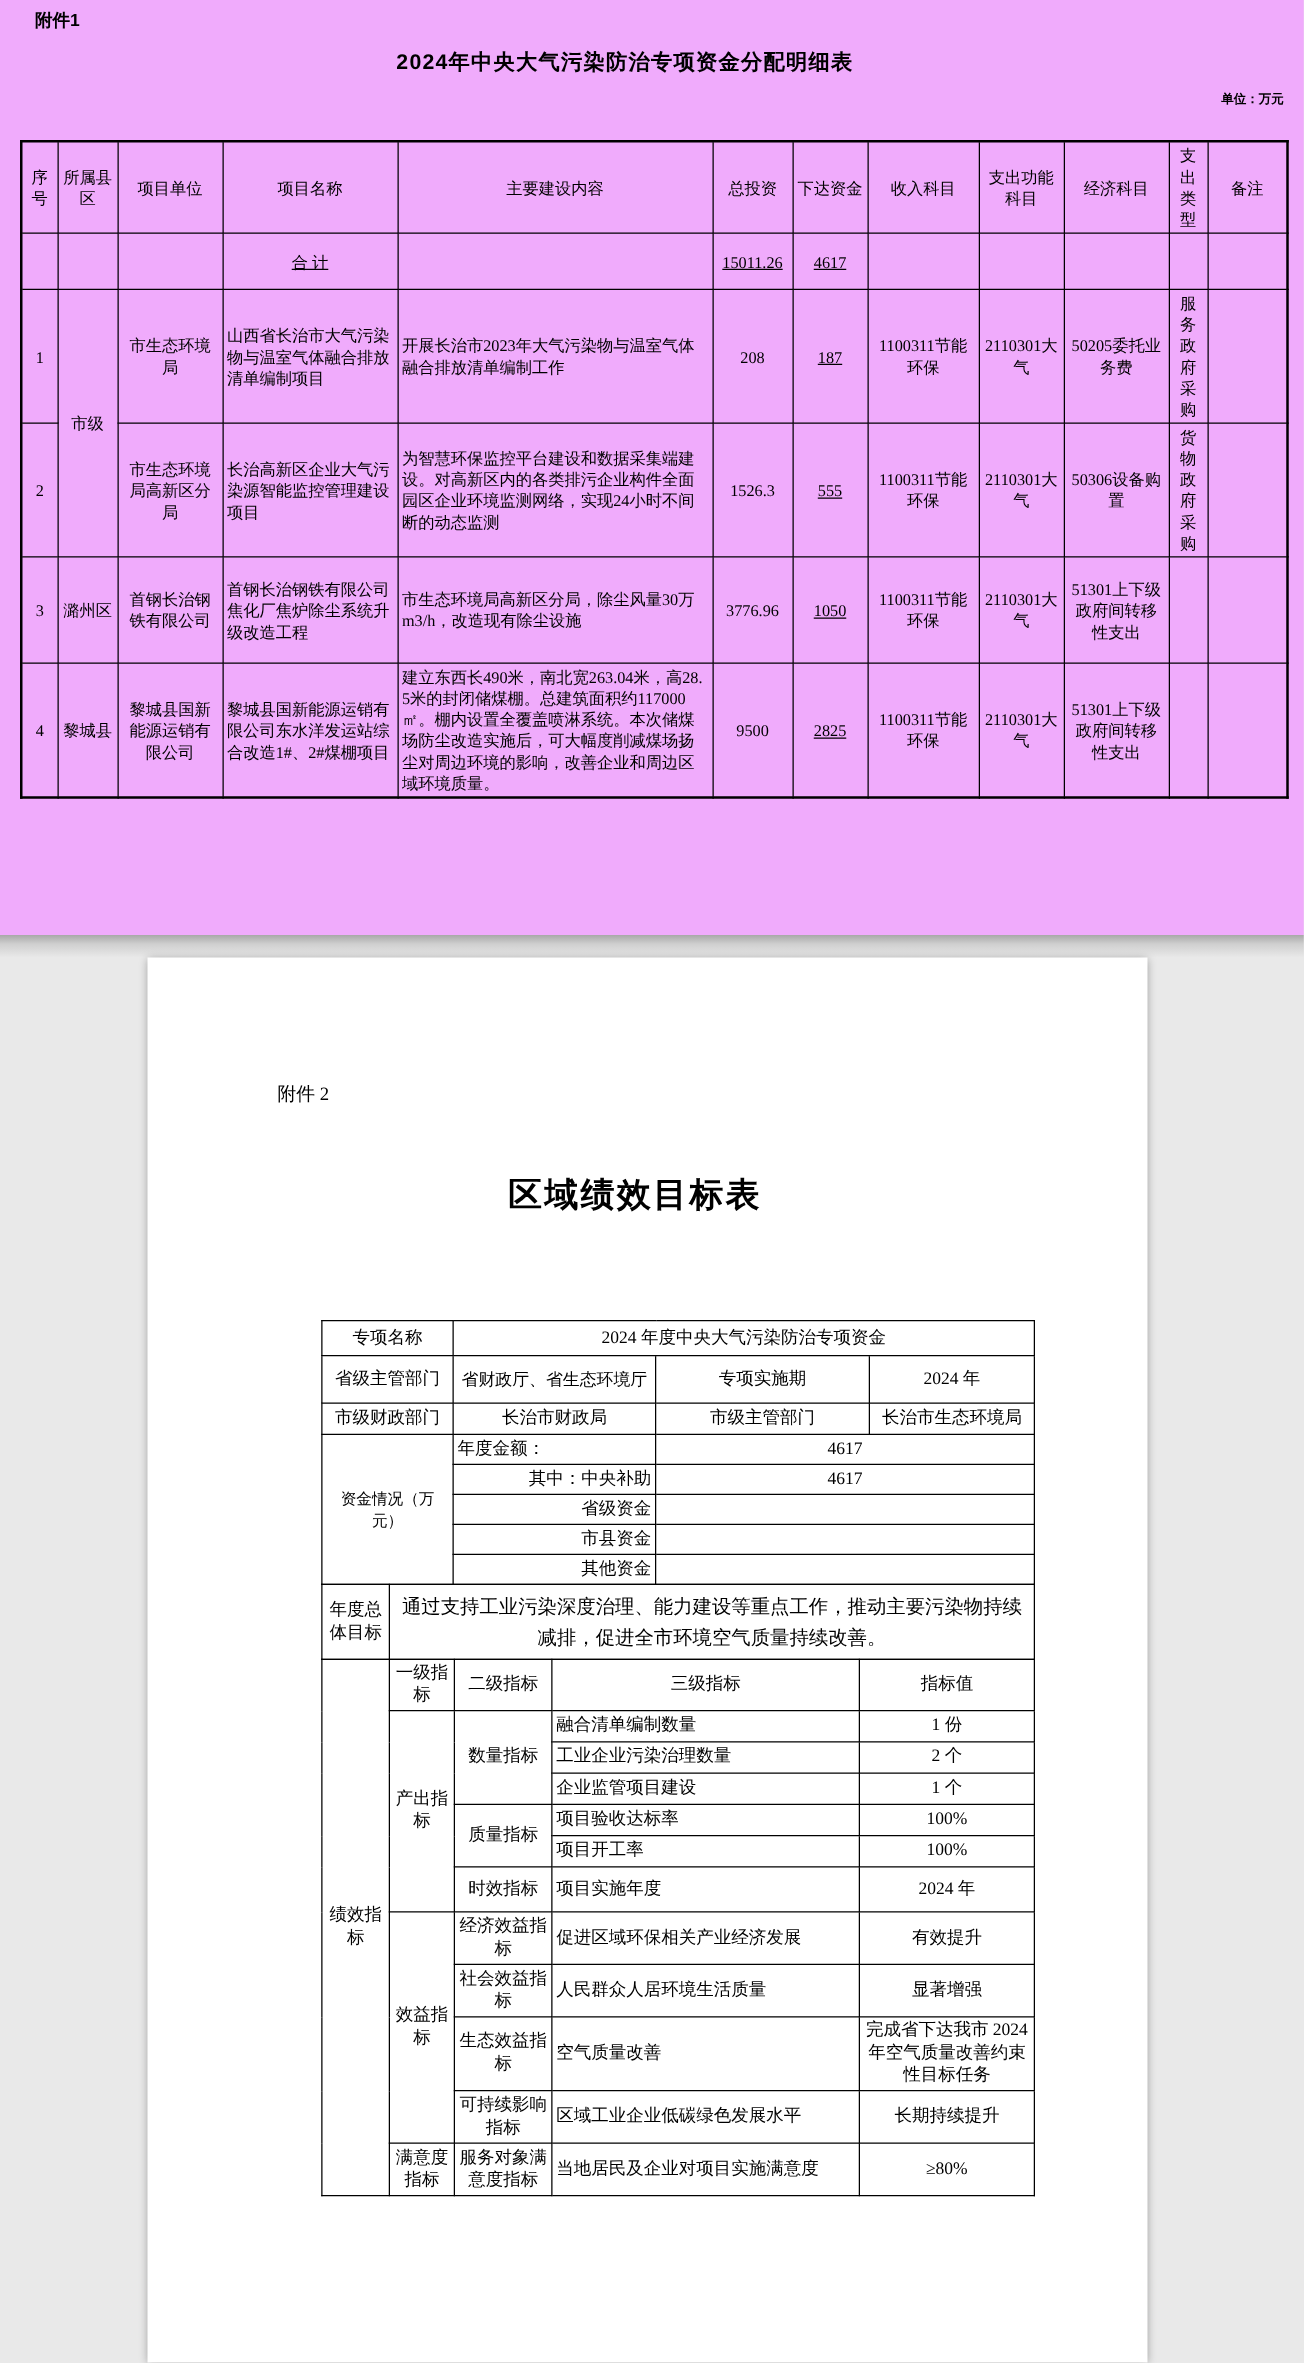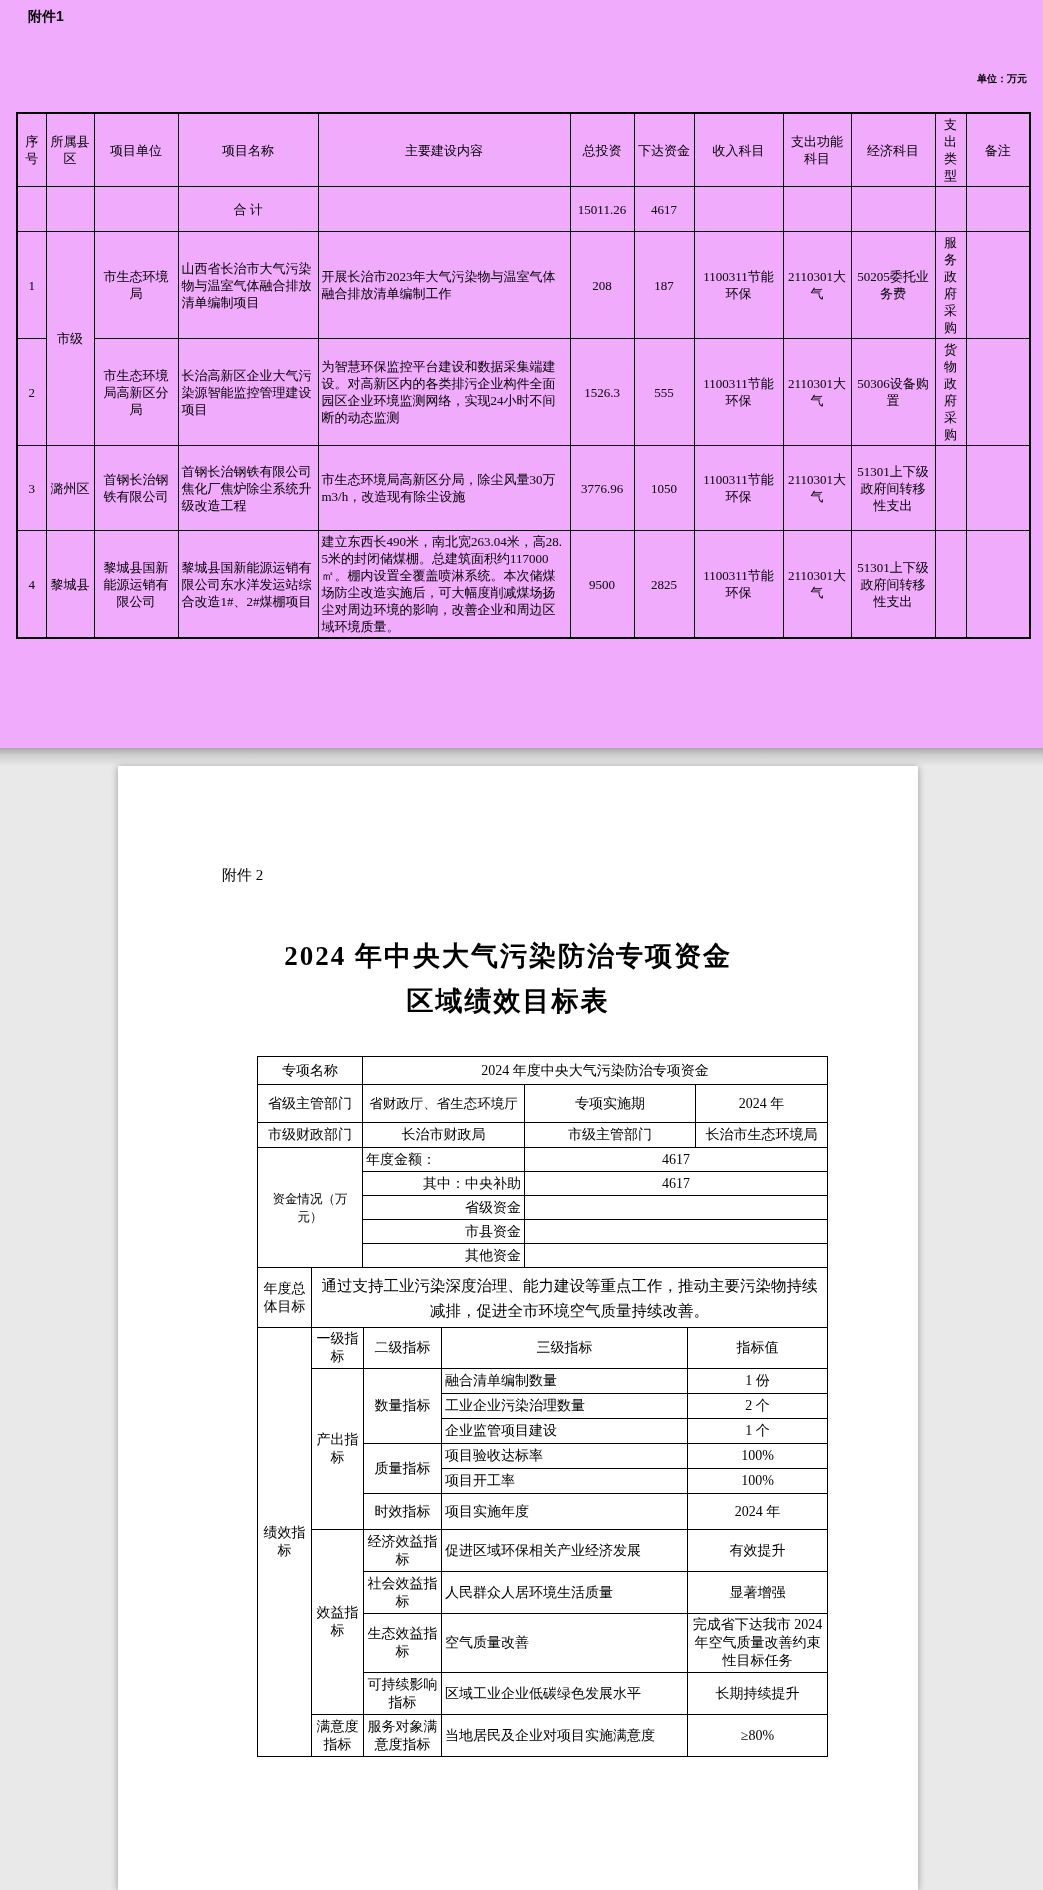--- a/index.html
+++ b/index.html
@@ -12,41 +12,42 @@
   }
   
   .sheet1{position:absolute;left:0;top:0;width:1043px;height:748px;background:#f0abfc;}
   .attach1{position:absolute;left:28px;top:8px;font-family:"Liberation Sans","DejaVu Sans",sans-serif;font-weight:bold;font-size:14px;}
   .title1{position:absolute;left:0;top:38px;width:1000px;text-align:center;font-family:"Liberation Sans","DejaVu Sans",sans-serif;font-weight:bold;font-size:17px;letter-spacing:1px;}
   .unitnote{position:absolute;right:16px;top:72px;font-weight:bold;font-size:10px;}
   .t{border-collapse:collapse;table-layout:fixed;}
   .t td,.t th{border:1px solid #000;padding:2px 3px;text-align:center;vertical-align:middle;font-weight:normal;word-break:break-all;}
   #t1{position:absolute;left:16px;top:112px;width:1013px;border:2px solid #000;font-size:13px;line-height:17px;}
   #t1 th{font-size:13px;}
-  .b{font-weight:bold;}
+  .b{font-weight:bold;text-decoration:underline;}
   .al{text-align:left !important;}
   .ar{text-align:right !important;}
   .num{font-family:"Liberation Serif","DejaVu Serif",serif;}
   
   .band{position:absolute;left:0;top:748px;width:1043px;height:18px;background:linear-gradient(#a8a8a8 0%,#cfcfcf 40%,#e9e9e9 100%);}
   
   .sheet2{position:absolute;left:118px;top:766px;width:800px;height:1124px;background:#ffffff;box-shadow:0 1px 7px rgba(0,0,0,0.35);}
   .attach2{position:absolute;left:104px;top:100px;font-size:15px;font-family:Liberation Serif, serif;}
   .title2{position:absolute;left:80px;top:168px;width:620px;text-align:center;font-weight:bold;font-size:27px;line-height:45px;letter-spacing:2px;}
   .p2tables{position:absolute;left:107px;top:290px;width:570px;padding-left:32px;}
   .p2tables table{width:570px;font-size:14px;line-height:18px;}
   .p2tables table+table{margin-top:-1px;}
   .fundlabel{font-size:12.5px;}
   .goalcell{font-size:15.5px;line-height:25px;padding:4px 6px;}
 </style>
 </head>
 <body>
 
 <div class="sheet1">
   <div class="attach1">附件1</div>
+  <div class="title1">2024年中央大气污染防治专项资金分配明细表</div>
   <div class="unitnote">单位：万元</div>
 
   <table id="t1" class="t">
     <colgroup>
       <col style="width:29px">
         <col style="width:48px">
         <col style="width:84px">
         <col style="width:140px">
       <col style="width:252px">
         <col style="width:64px">
@@ -143,21 +144,20 @@
     </tr>
   </tbody>
     </table>
 </div>
 
 <div class="band"></div>
 
 <div class="sheet2">
   <div class="attach2">附件 2</div>
   <div class="title2">
-    <div>2024 年中央大气污染防治专项资金</div>
     <div>区域绩效目标表</div>
   </div>
 
   <div class="p2tables">
 
     <table class="t">
       <colgroup>
         <col style="width:105px">
           <col style="width:162px">
           <col style="width:171px">

